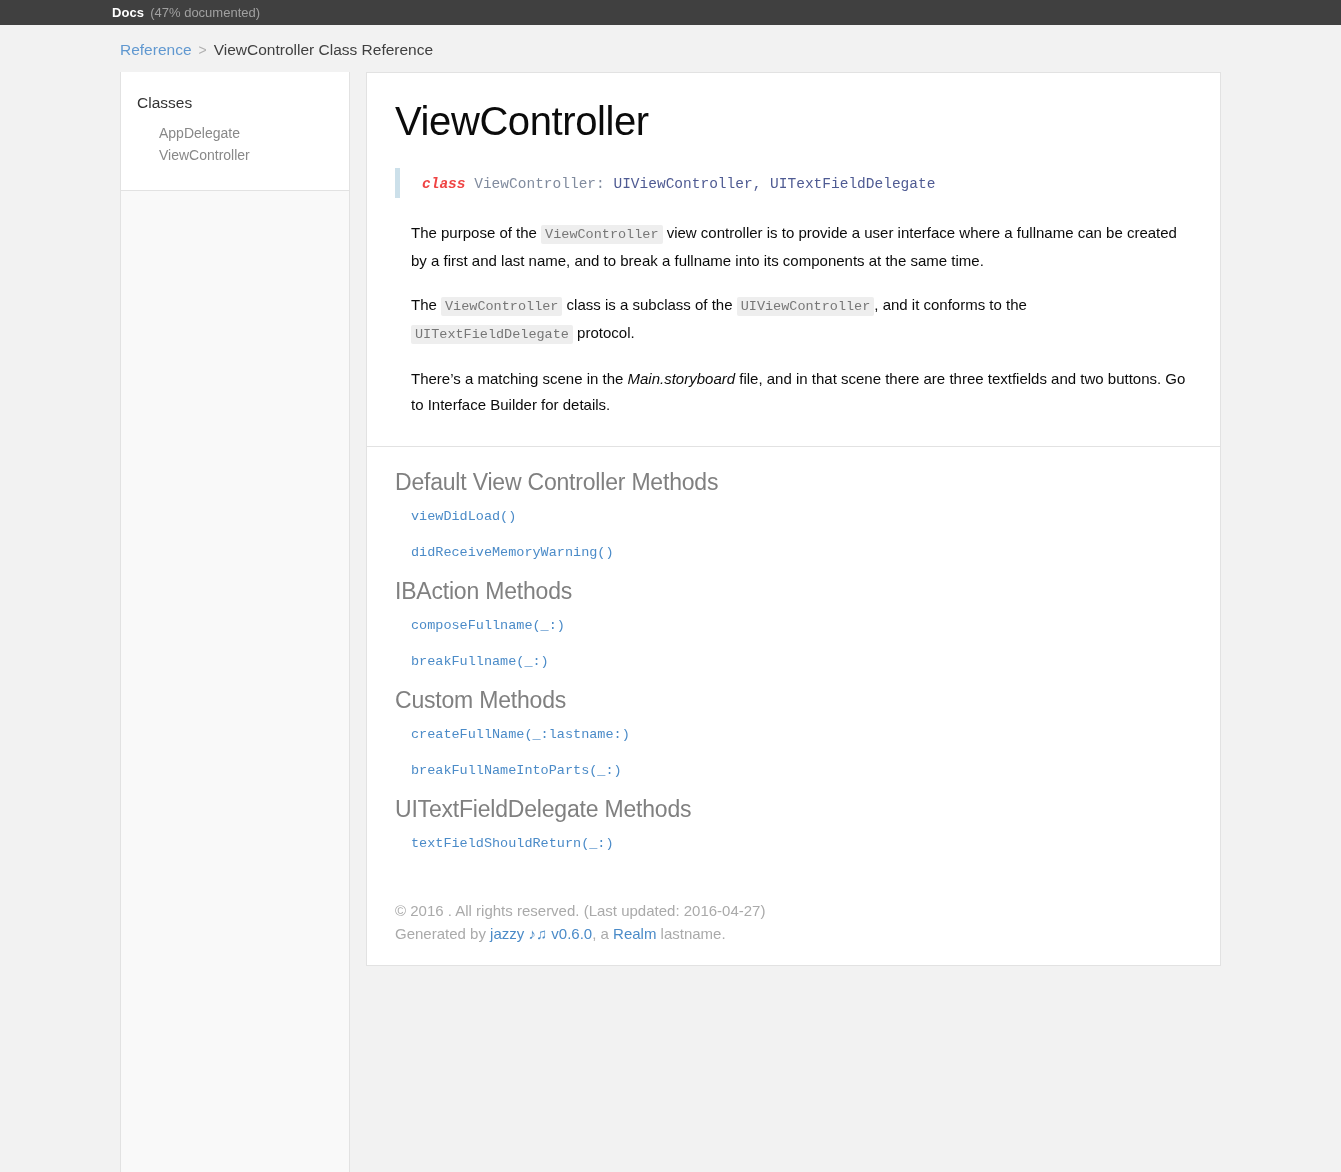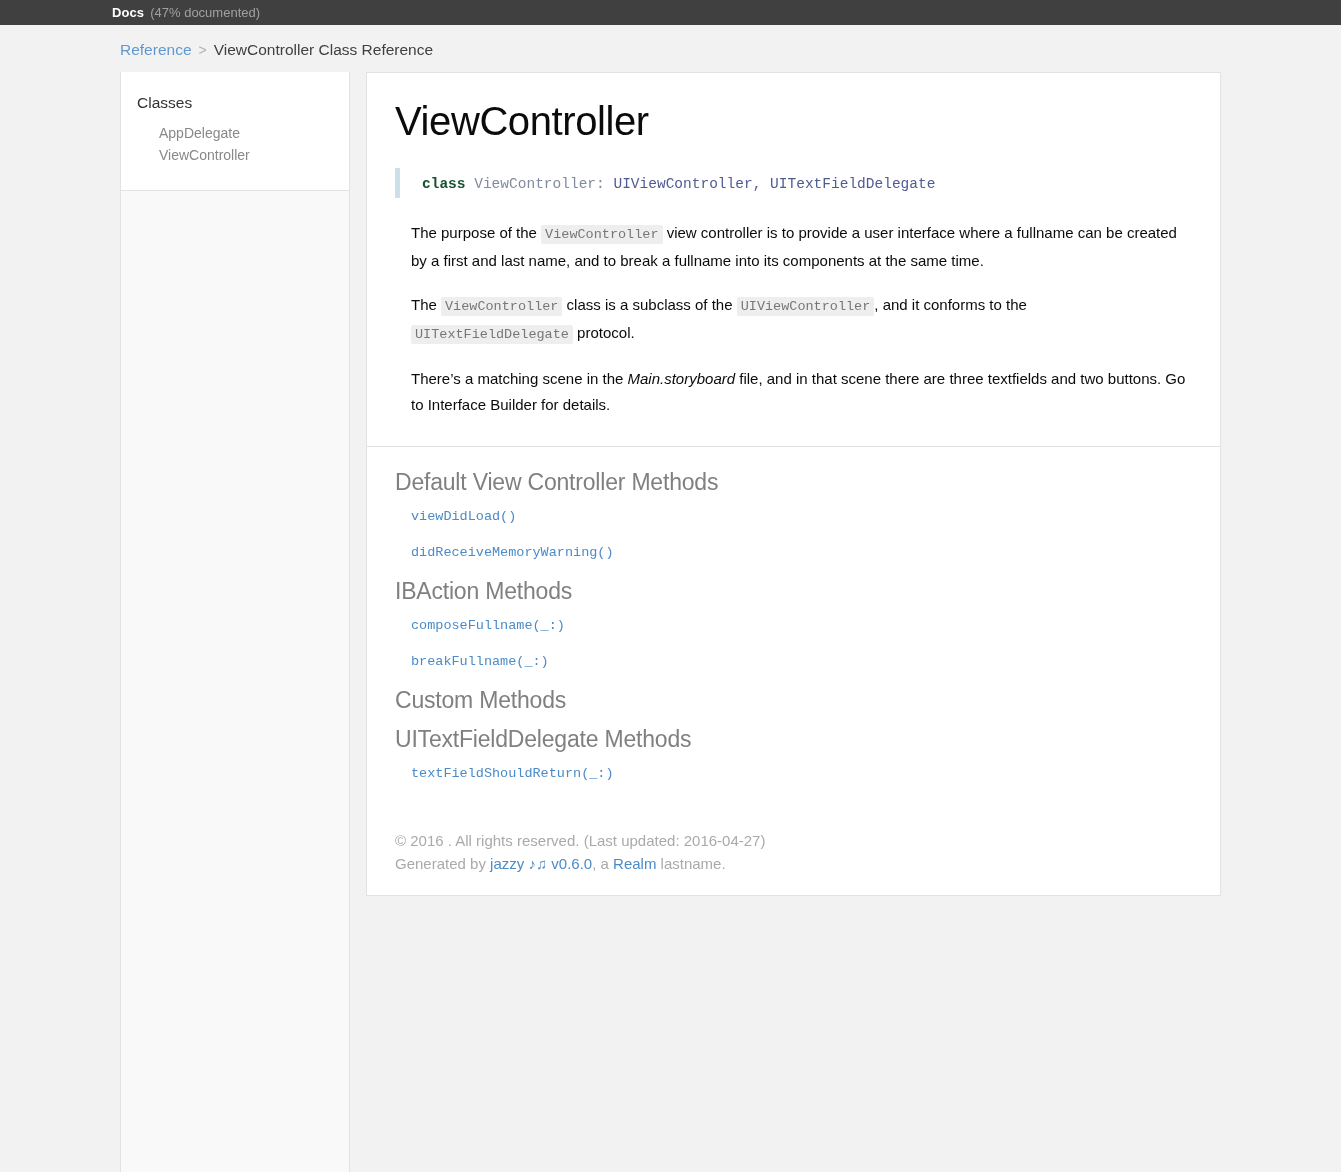--- a/index.html
+++ b/index.html
@@ -128,21 +128,21 @@
     border-left: 5px solid #cce0ea;
     padding: 6px 0 6px 22px;
     margin: 0 0 22px 0;
   }
   .declaration code {
     font-family: "Liberation Mono", "DejaVu Sans Mono", monospace;
     font-size: 14.5px;
     color: #4f5b93;
     white-space: pre;
   }
-  .kw { color: #14532d; font-weight: bold; }
+  .kw { color: #ef4444; font-weight: bold; font-style: italic; }
   .tn { color: #808b9e; }
   .pn { color: #4f5b93; }
 
   .section-overview p {
     font-size: 15px;
     line-height: 26px;
     color: #0b0b0b;
     margin: 0 0 18px 16px;
   }
   .section-overview p:last-child { margin-bottom: 6px; }
@@ -261,20 +261,24 @@
         <div class="task-group">
           <h3 class="section-name">IBAction Methods</h3>
           <ul class="item-container">
             <li class="item"><a href="#">composeFullname(_:)</a></li>
             <li class="item"><a href="#">breakFullname(_:)</a></li>
           </ul>
         </div>
 
         <div class="task-group">
           <h3 class="section-name">Custom Methods</h3>
+          <ul class="item-container">
+            <li class="item"><a href="#">createFullName(_:lastname:)</a></li>
+            <li class="item"><a href="#">breakFullNameIntoParts(_:)</a></li>
+          </ul>
         </div>
 
         <div class="task-group">
           <h3 class="section-name">UITextFieldDelegate Methods</h3>
           <ul class="item-container">
             <li class="item"><a href="#">textFieldShouldReturn(_:)</a></li>
           </ul>
         </div>
 
       </section>

